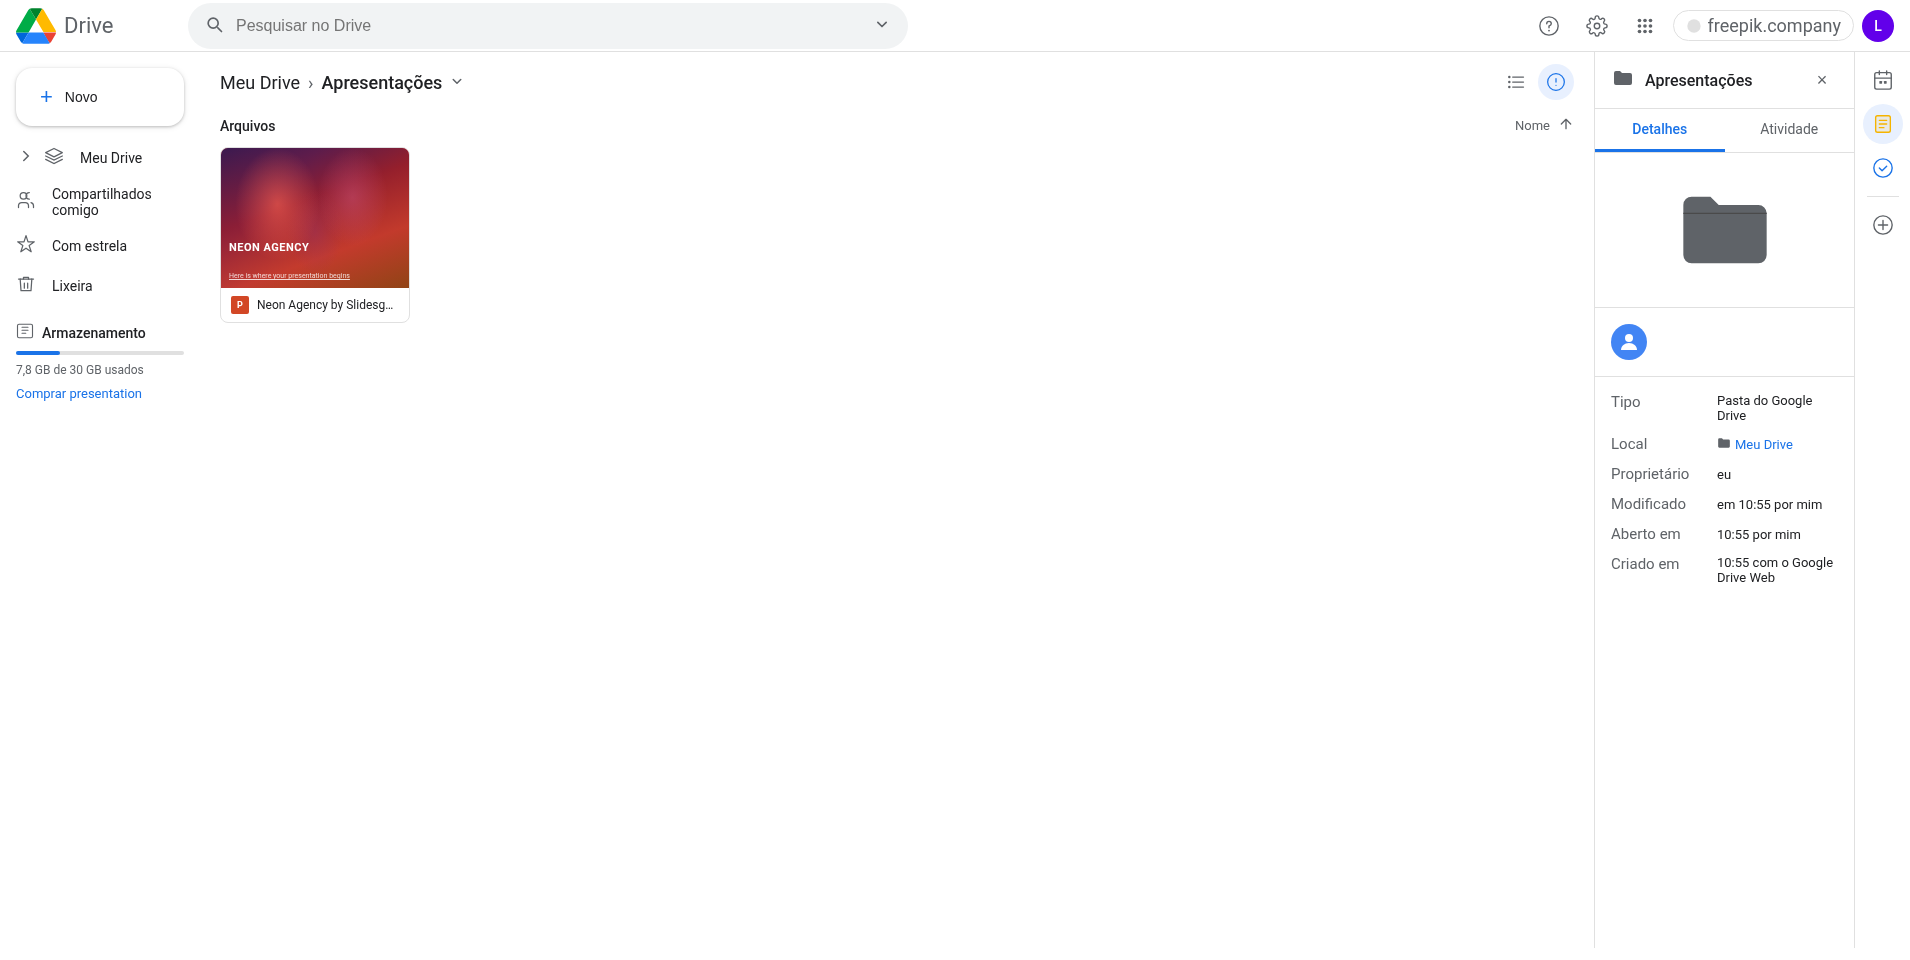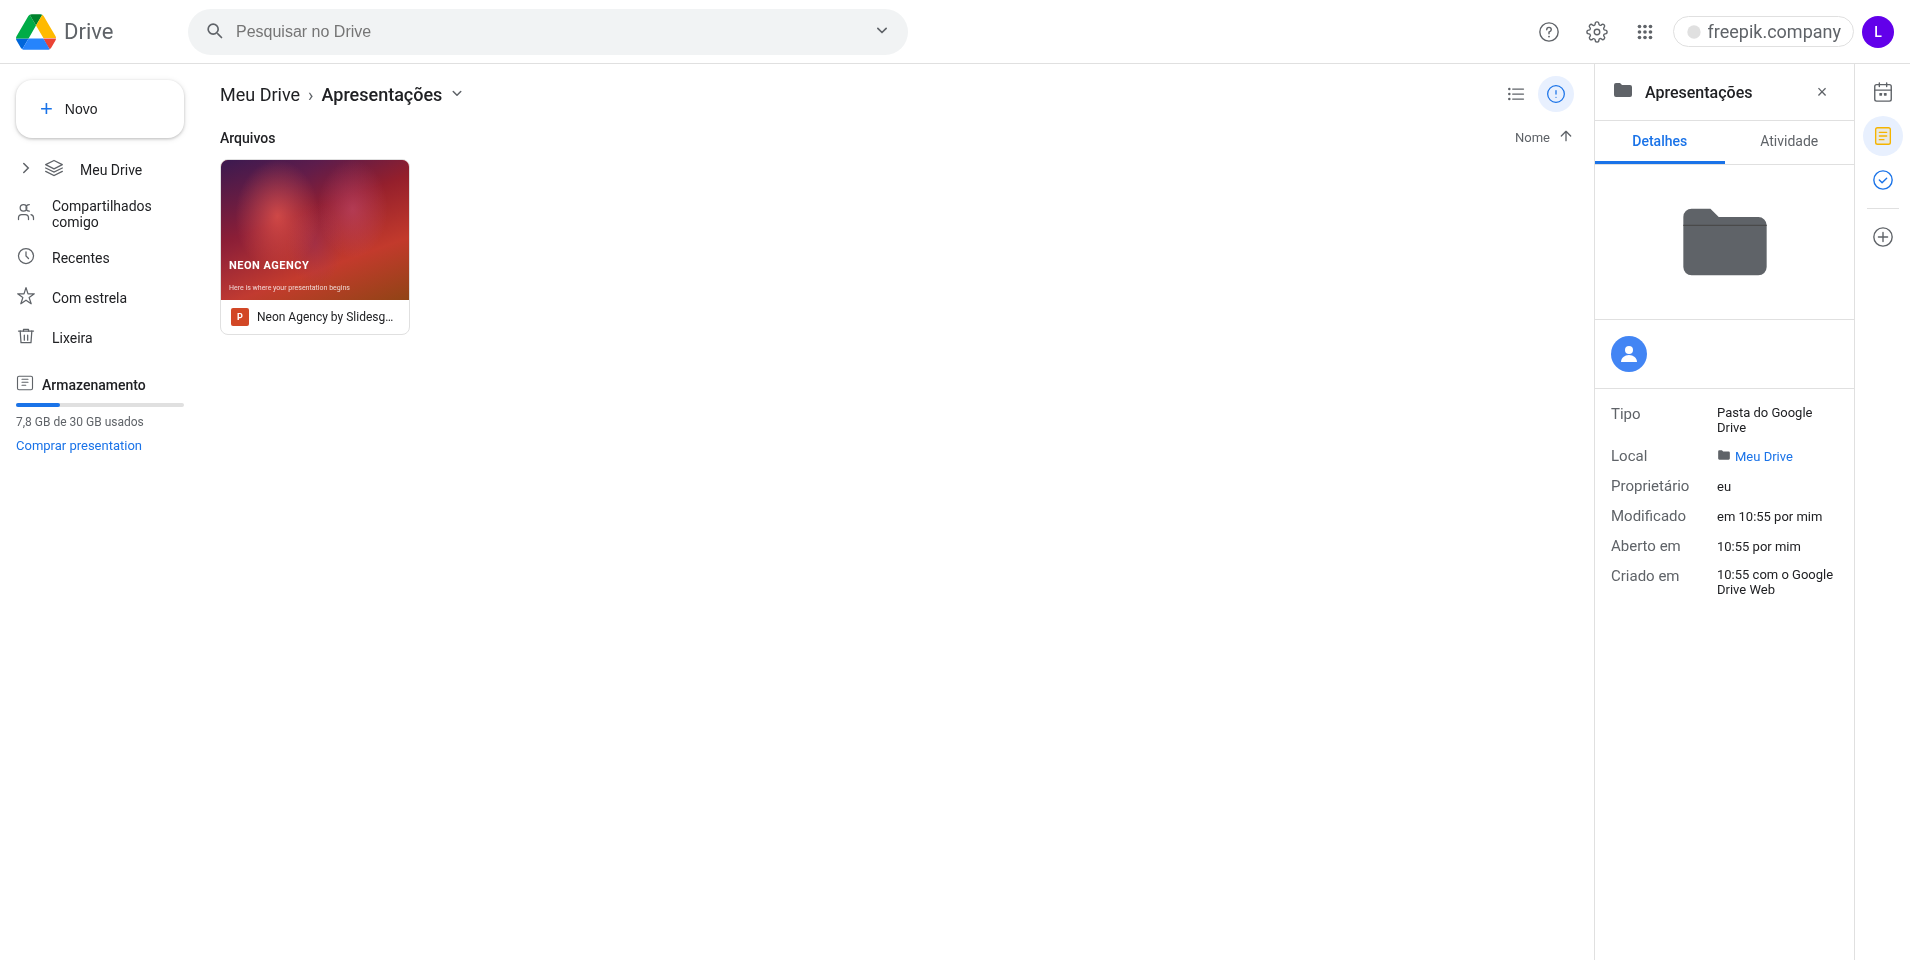--- a/index.html
+++ b/index.html
@@ -1,21 +1,21 @@
 <!DOCTYPE html>
 <html><head>
   <meta charset="utf-8">
   <style>
     * { box-sizing: border-box; margin: 0; padding: 0; }
     body { font-family: 'Google Sans', Roboto, Arial, sans-serif; font-size: 14px; background: #fff; color: #202124; overflow: hidden; height: 960px; width: 1910px; }
 
     
     .topbar {
       display: flex; align-items: center;
-      height: 64px; padding: 0 16px;
+      height: 52px; padding: 0 16px;
       border-bottom: 1px solid #e0e0e0;
       gap: 12px;
       justify-content: center;
     }
     .logo-area { display: flex; align-items: center; gap: 8px; min-width: 160px; cursor: pointer; }
     .logo-icon { width: 40px; height: 40px; }
     .logo-text { font-size: 22px; color: #5f6368; font-weight: 400; }
 
     .search-bar {
       flex: 1; max-width: 720px;
@@ -136,21 +136,21 @@
     }
     .thumbnail-overlay {
       position: absolute; inset: 0;
       background: linear-gradient(160deg, #2c1654 0%, #8b1a2a 40%, #c0392b 70%, #8b4513 100%);
       opacity: 0.9;
     }
     .thumbnail-text {
       position: relative; z-index: 1; color: white;
     }
     .thumbnail-title { font-size: 11px; font-weight: 700; letter-spacing: 0.5px; line-height: 1.2; }
-    .thumbnail-subtitle { font-size: 7px; margin-top: 12px; opacity: 0.8; }
+    .thumbnail-subtitle { font-size: 7px; margin-top: 18px; opacity: 0.8; text-decoration: underline; }
     .file-meta {
       display: flex; align-items: center; gap: 8px;
       padding: 8px 10px; font-size: 13px; color: #202124;
     }
     .ppt-icon {
       width: 18px; height: 18px; background: #d24726; border-radius: 2px;
       display: flex; align-items: center; justify-content: center;
       color: white; font-size: 9px; font-weight: 700; flex-shrink: 0;
     }
 
@@ -329,29 +329,20 @@
         <svg width="20" height="20" viewBox="0 0 24 24" fill="none">
             <circle cx="9" cy="7" r="4" stroke="#5f6368" stroke-width="1.5"></circle>
             <path d="M3 21v-2a4 4 0 0 1 4-4h4a4 4 0 0 1 4 4v2" stroke="#5f6368" stroke-width="1.5" stroke-linecap="round"></path>
             <path d="M16 11a4 4 0 0 1 0-8" stroke="#5f6368" stroke-width="1.5" stroke-linecap="round"></path>
             <path d="M21 21v-2a4 4 0 0 0-3-3.87" stroke="#5f6368" stroke-width="1.5" stroke-linecap="round"></path>
           </svg>
       </span>
       <span>Compartilhados comigo</span>
     </div>
 
-    <div class="nav-item">
-      <span class="nav-icon">
-        <svg width="20" height="20" viewBox="0 0 24 24" fill="none">
-            <circle cx="12" cy="12" r="9" stroke="#5f6368" stroke-width="1.5"></circle>
-            <path d="M12 7v5l3 3" stroke="#5f6368" stroke-width="1.5" stroke-linecap="round"></path>
-          </svg>
-      </span>
-      <span>Recentes</span>
-    </div>
 
     <div class="nav-item">
       <span class="nav-icon">
         <svg width="20" height="20" viewBox="0 0 24 24" fill="none">
             <path d="M12 2l2.4 7.4H22l-6.2 4.5 2.4 7.4L12 17l-6.2 4.3 2.4-7.4L2 9.4h7.6z" stroke="#5f6368" stroke-width="1.5" stroke-linejoin="round"></path>
           </svg>
       </span>
       <span>Com estrela</span>
     </div>
 

